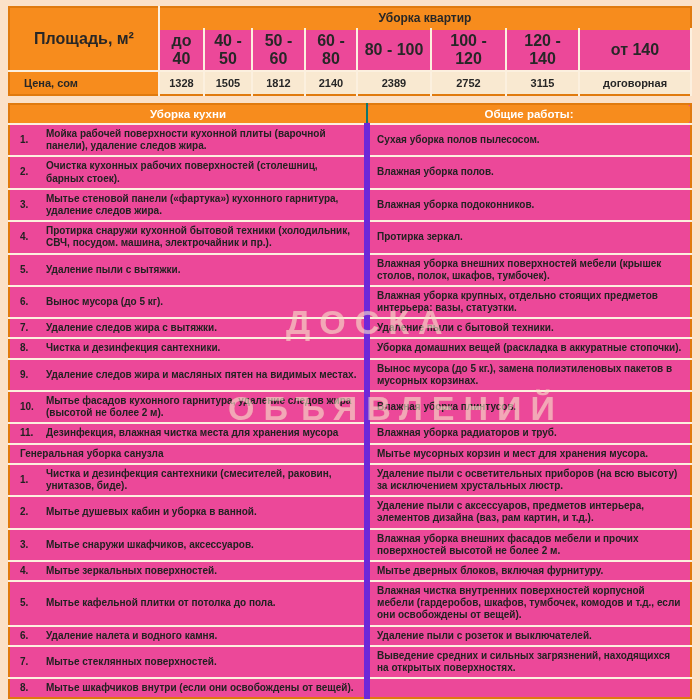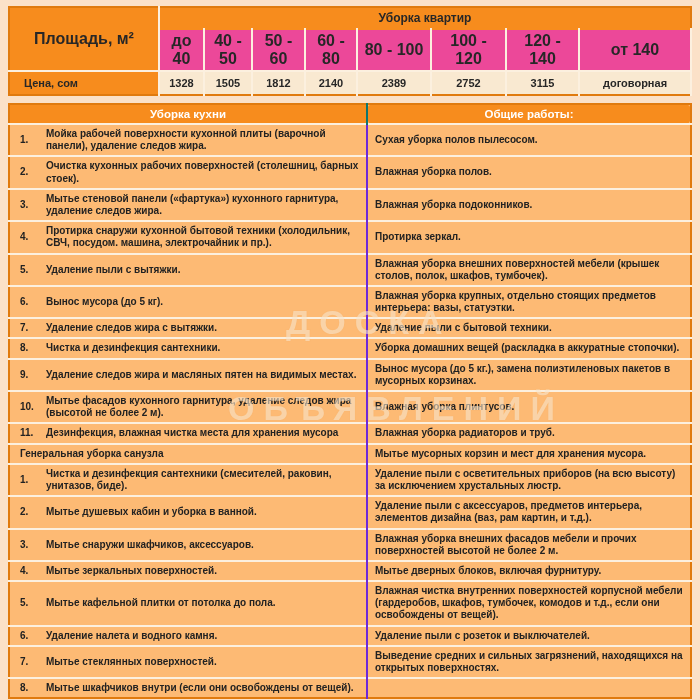--- a/index.html
+++ b/index.html
@@ -57,21 +57,21 @@
     border:2px solid #fcf0df;
     border-bottom:none;
     height:24px;
     font-size:11px;
   }
 
   .gap { height:7px; }
 
   
   .svc-table {
-    background:#fdba74;
+    background:#ec4899;
     border:2px solid #e07a0e;
   }
   .svc-table thead td {
     background:#f78c1d;
     color:#ffffff;
     font-weight:bold;
     font-size:11.5px;
     text-align:center;
     height:20px;
     padding:2px 4px;
@@ -81,21 +81,21 @@
     font-weight:bold;
     line-height:1.22;
     color:#222222;
     padding:3px 7px;
     vertical-align:middle;
     border-top:2px solid #fcf0df;
   }
   .svc-table .col-num   { width:30px; }
   .svc-table .col-right { width:324px; }
   .svc-table td.num  { padding-left:10px; padding-right:0; text-align:left; }
-  .svc-table td.gen  { border-left:2px solid #6d28d9; }
+  .svc-table td.gen  { border-left:6px solid #6d28d9; }
   .svc-table thead td.gen-head { border-left:2px solid #0f766e;border-radius:6px; }
 
   
   .watermark {
     position:absolute;
     left:228px; top:300px;
     pointer-events:none;
     color:rgba(255,255,255,0.42);
     font-weight:bold;
     font-size:34px;

